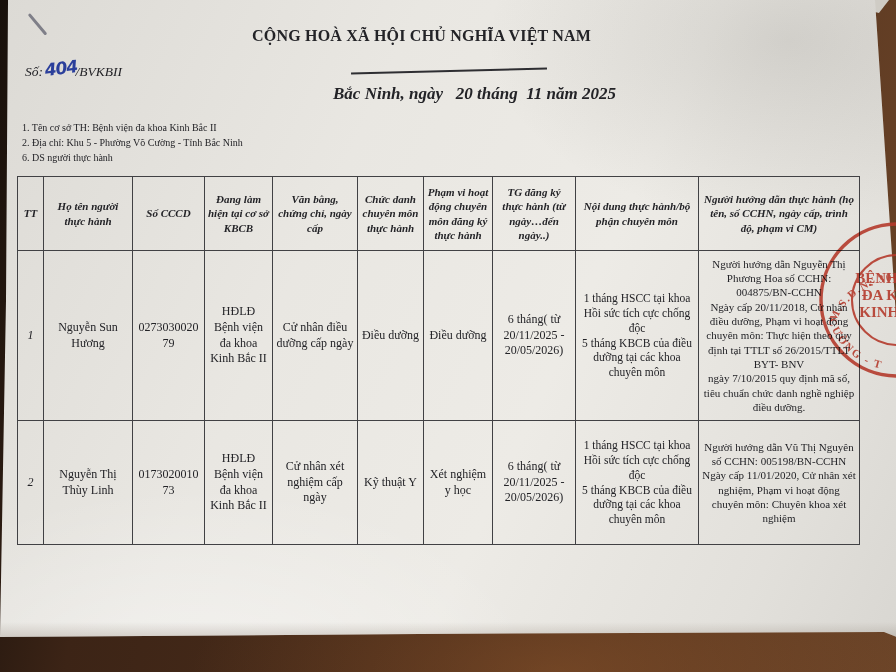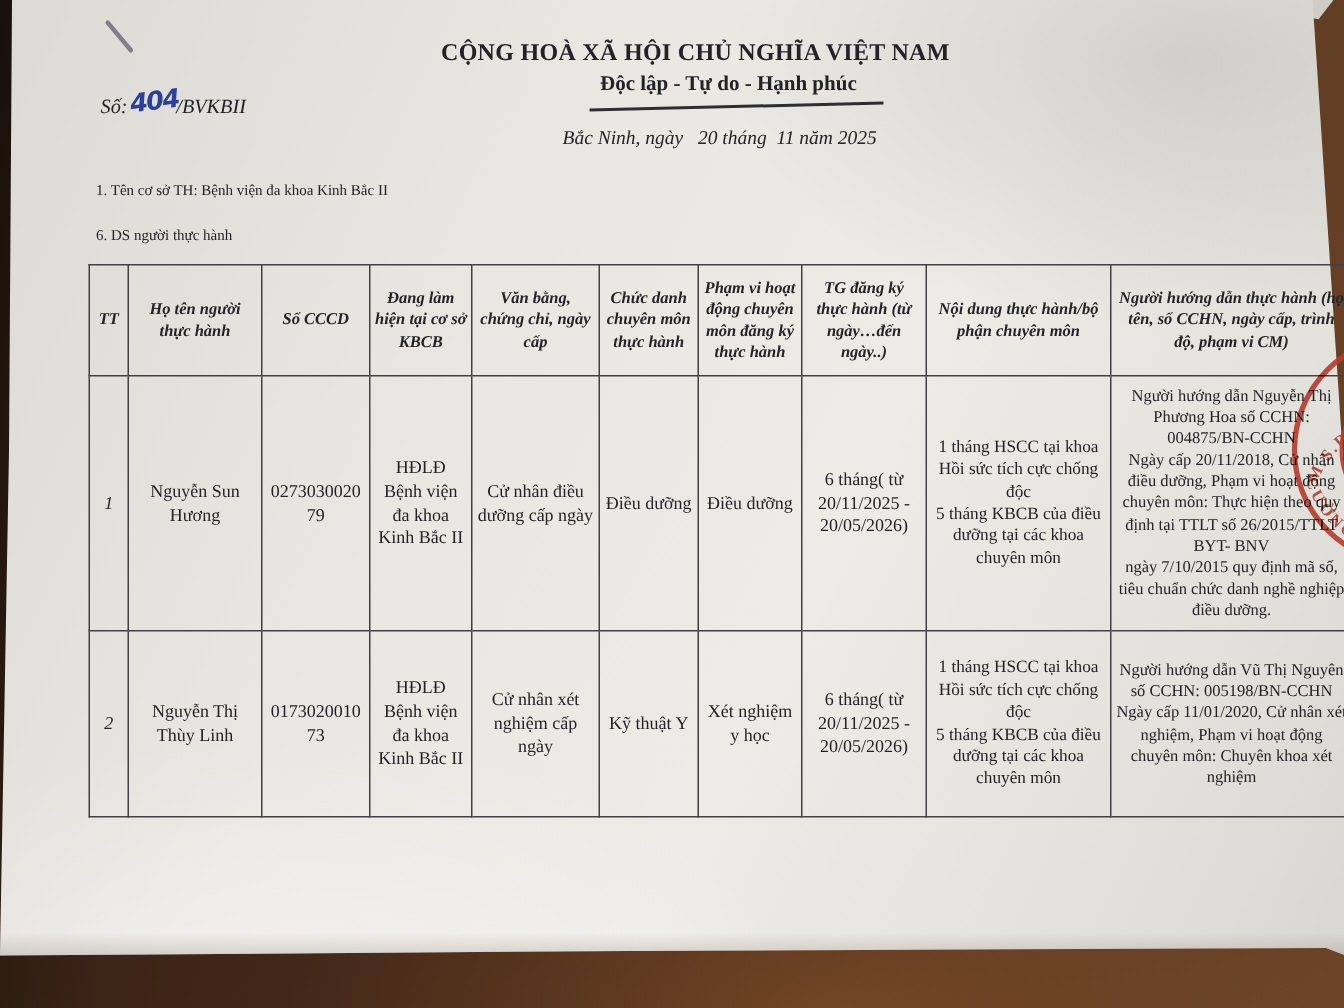--- a/index.html
+++ b/index.html
@@ -19,32 +19,32 @@
     background:
       radial-gradient(430px 260px at 88% 6%, rgba(110,108,102,.20), transparent 70%),
       radial-gradient(560px 320px at 22% 102%, rgba(255,255,255,.45), transparent 62%),
       linear-gradient(115deg,#dcdad5 0%,#e9e7e2 35%,#edebe6 60%,#e2e0db 85%,#d8d6d1 100%);
     clip-path:polygon(8px 0, 875px 0, 893px 270px, 917px 645px, 884px 632px, 420px 634px, 0 637px, 6px 300px);
   }
   .paper::after{
     content:"";position:absolute;left:0;right:0;bottom:28px;height:22px;
     background:linear-gradient(to bottom, transparent, rgba(95,75,58,.28));
   }
-  .content{position:absolute;inset:0;z-index:3;color:#232327;margin-left:42px;}
+  .content{position:absolute;inset:0;z-index:3;color:#232327;}
   .abs{position:absolute;}
   .pen-mark{left:30px;top:13px;width:27px;height:2.6px;background:#7f7f88;border-radius:2px;
     transform:rotate(50deg);transform-origin:left top;}
   .motto1{left:252px;top:27px;font-size:16px;font-weight:bold;letter-spacing:.2px;}
   .motto2{left:358px;top:49px;font-size:14px;font-weight:bold;}
   .motto-underline{left:351px;top:70px;width:196px;height:2px;background:#2e2e32;transform:rotate(-1.4deg);}
   .doc-number{left:25px;top:60px;font-size:13.5px;font-style:italic;}
   .handwritten{display:inline-block;color:#2b3f9b;font-family:"DejaVu Sans",sans-serif;
     font-size:17px;font-weight:bold;font-style:italic;transform:rotate(-7deg) translateY(-2px);
     letter-spacing:-1px;margin:0 -2px 0 2px;}
-  .place-date{left:333px;top:84px;font-size:13px;font-style:italic;font-weight:normal;white-space:pre;}
+  .place-date{left:333px;top:84px;font-size:17px;font-style:italic;font-weight:bold;white-space:pre;}
   .doc-title{left:276px;top:104px;font-size:13px;font-weight:bold;letter-spacing:.4px;}
   .info{left:22px;font-size:10px;}
   .info1{top:122px;} .info2{top:137px;} .info3{top:152px;}
   table.practice{
     position:absolute;left:17px;top:176px;width:842px;z-index:4;
     border-collapse:collapse;table-layout:fixed;background:transparent;
   }
   .practice th,.practice td{
     border:1.4px solid #414144;vertical-align:middle;text-align:center;
     padding:2px 3px;overflow:hidden;
@@ -65,28 +65,28 @@
 </head>
 <body>
 
 <div class="under-sheet"></div>
 <div class="paper"></div>
 
 <div class="content">
   <div class="abs pen-mark"></div>
 
   <div class="abs motto1">CỘNG HOÀ XÃ HỘI CHỦ NGHĨA VIỆT NAM</div>
-  <div class="abs motto2">Độc lập - Tự do - Hạnh phúc</div>
   <div class="abs motto-underline"></div>
 
   <div class="abs doc-number"><span>Số:</span><span class="handwritten">404</span><span>/BVKBII</span></div>
 
   <div class="abs place-date">Bắc Ninh, ngày   20 tháng  11 năm 2025</div>
 
   <div class="abs info info1">1. Tên cơ sở TH: Bệnh viện đa khoa Kinh Bắc II</div>
+  <div class="abs info info2">2. Địa chỉ: Khu 5 - Phường Võ Cường - Tỉnh Bắc Ninh</div>
   <div class="abs info info3">6. DS người thực hành</div>
 
   <table class="practice">
     <colgroup>
       <col style="width:26px">
         <col style="width:89px">
         <col style="width:72px">
         <col style="width:68px">
       <col style="width:85px">
         <col style="width:66px">

